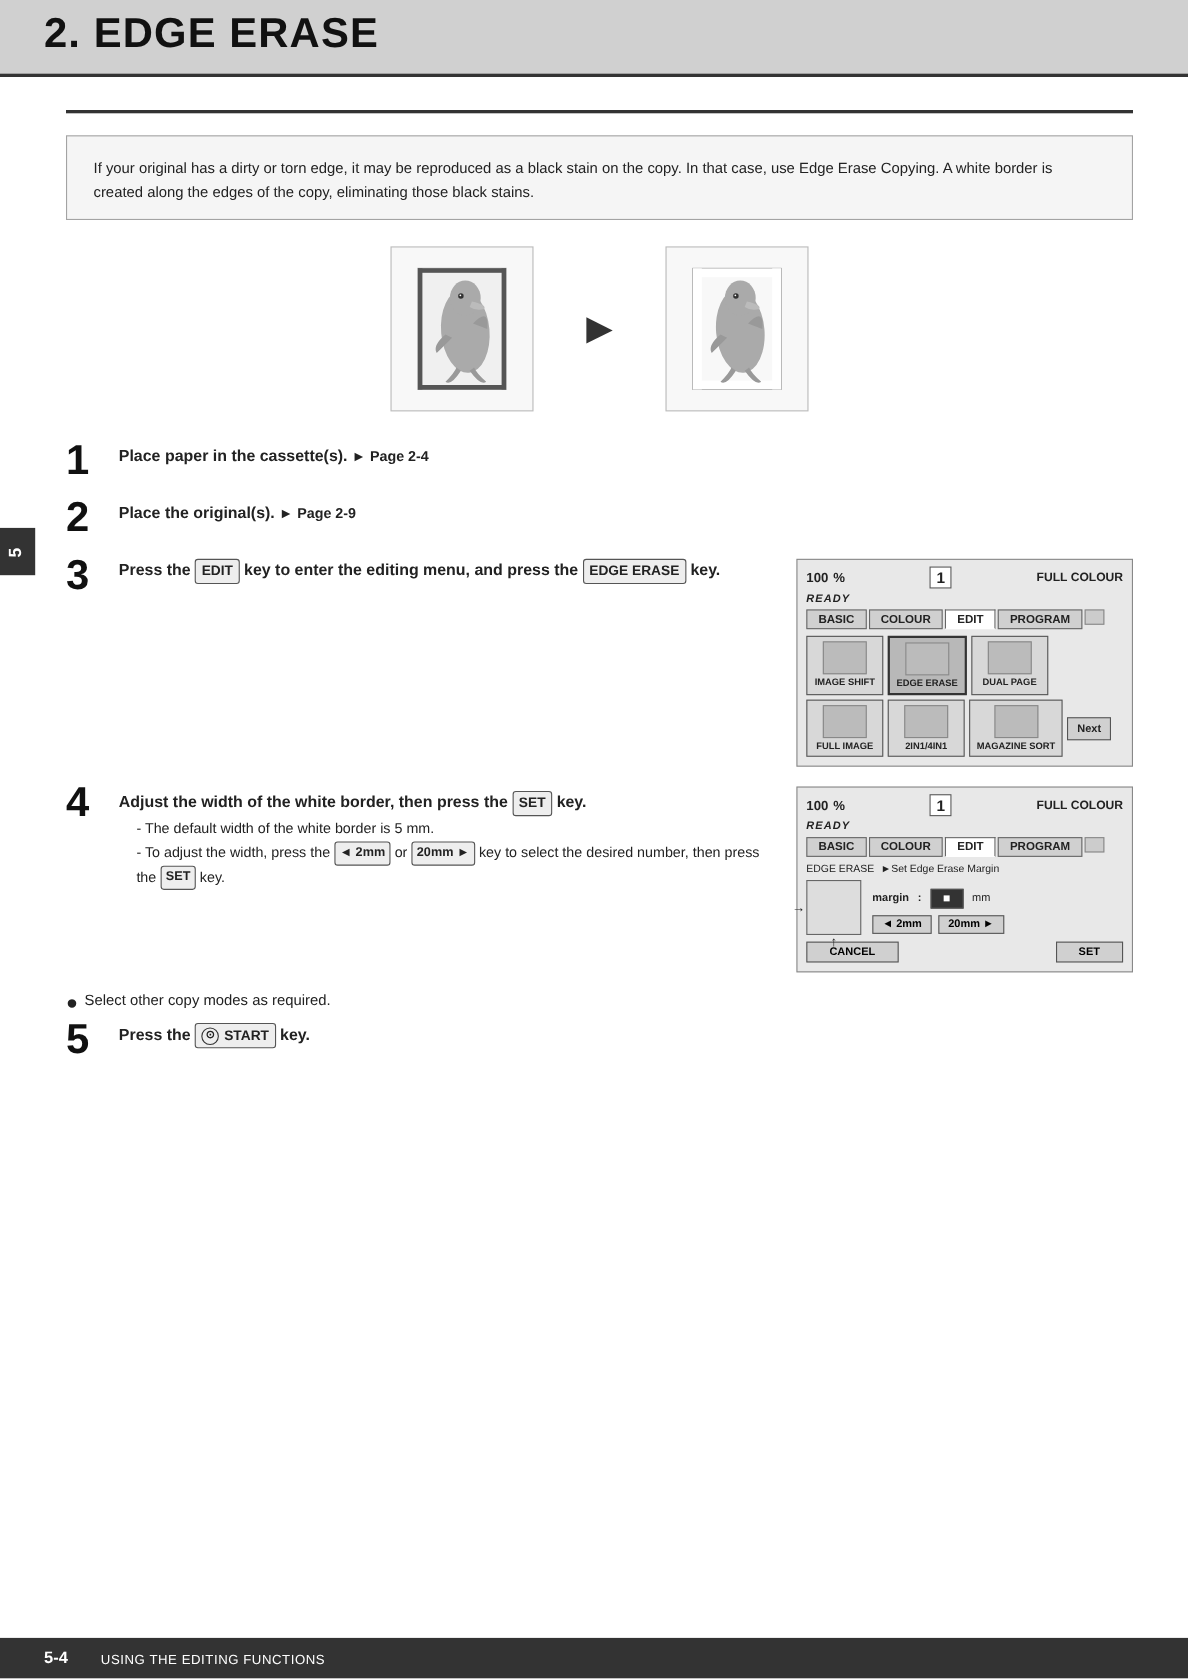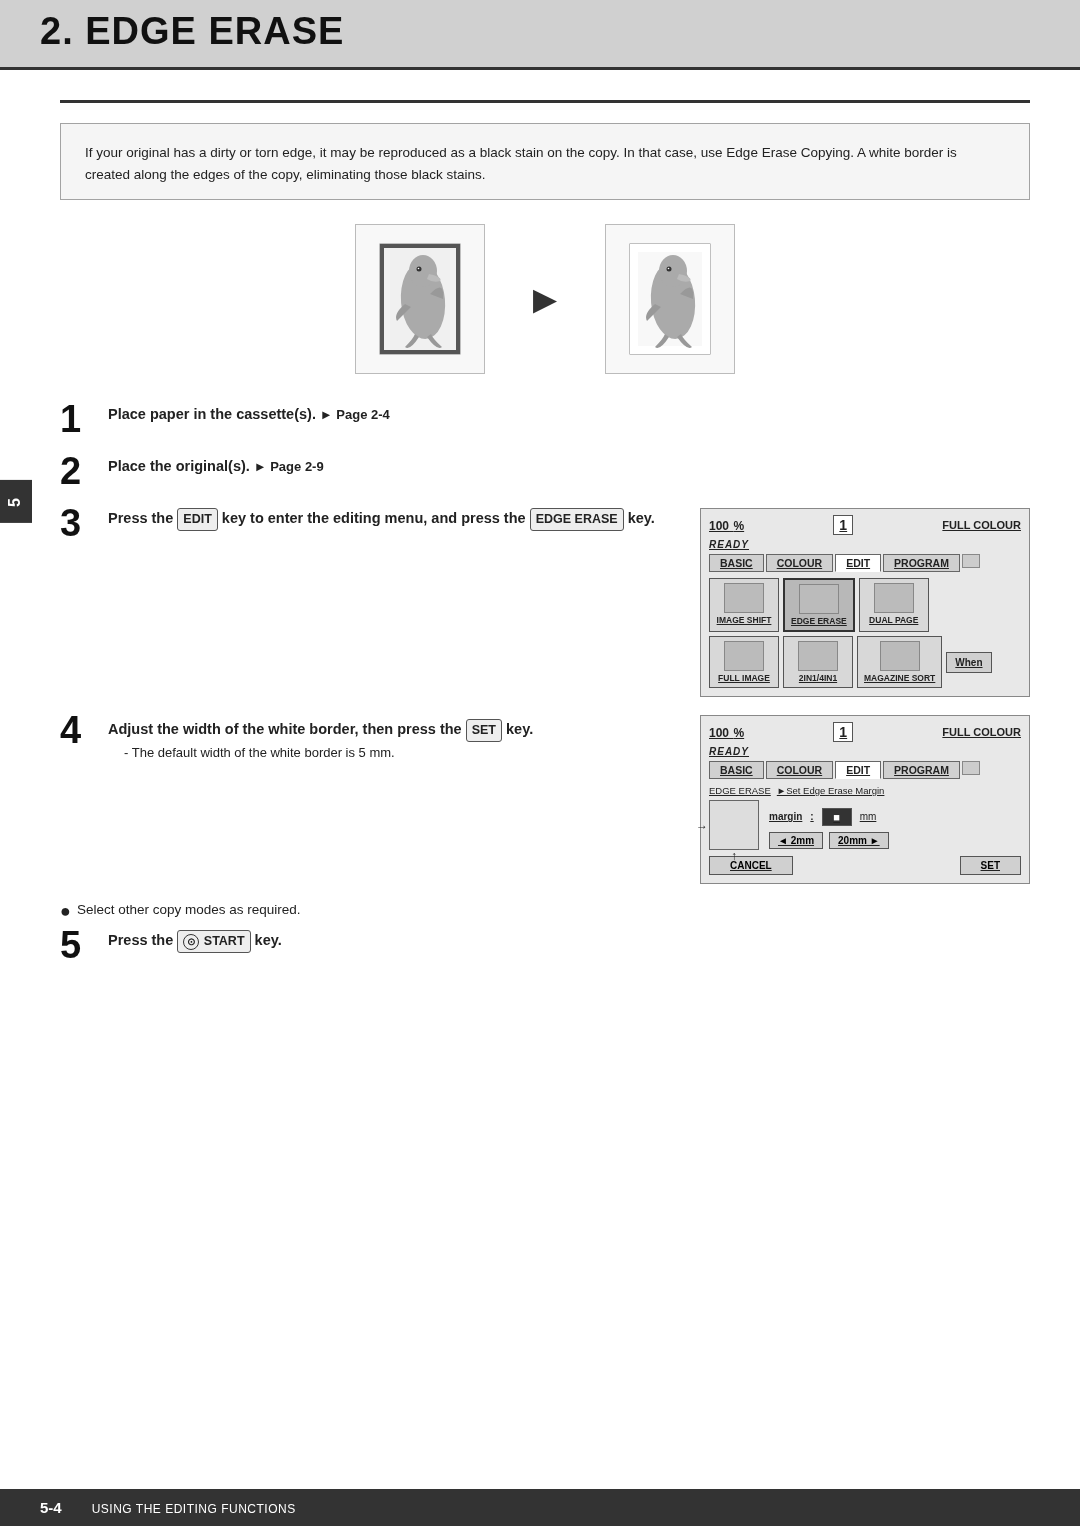--- a/index.html
+++ b/index.html
@@ -169,23 +169,22 @@
       align-items: flex-start;
       gap: 20px;
       margin-bottom: 18px;
     }
 
     .step-left {
       flex: 1;
     }
 
     .step-right {
-      width: 330px;
+      width: 306px;
       flex-shrink: 0;
-      text-decoration: underline;
     }
 
     
     .ui-panel {
       border: 1.5px solid #888;
       background: #e8e8e8;
       padding: 6px 8px 8px 8px;
       font-size: 11px;
     }
 
@@ -596,36 +595,37 @@
             <div class="ui-button-label">FULL IMAGE</div>
           </div>
           <div class="ui-button">
             <div class="icon-area"></div>
             <div class="ui-button-label">2IN1/4IN1</div>
           </div>
           <div class="ui-button">
             <div class="icon-area"></div>
             <div class="ui-button-label">MAGAZINE SORT</div>
           </div>
-          <div class="next-btn">When</div>
+          <div class="next-btn">Next</div>
         </div>
       </div>
     </div>
   </div>
 
   <div class="step-with-panel">
     <div class="step-left">
       <div class="step">
         <div class="step-number">4</div>
         <div class="step-content step4-content">
           <p>
             <span class="step-main">Adjust the width of the white border, then press the <span class="key-box">SET</span> key.</span>
           </p>
           <ul class="step4-sub">
             <li>The default width of the white border is 5 mm.</li>
+            <li>To adjust the width, press the <span class="inline-key">◄ 2mm</span> or <span class="inline-key">20mm ►</span> key to select the desired number, then press the <span class="inline-key">SET</span> key.</li>
           </ul>
         </div>
       </div>
     </div>
     <div class="step-right">
 
       <div class="ui-panel">
         <div class="ui-panel-header">
           <span>
             <span class="ui-panel-percent"><span>100</span> <span style="font-size:12px">%</span></span>

